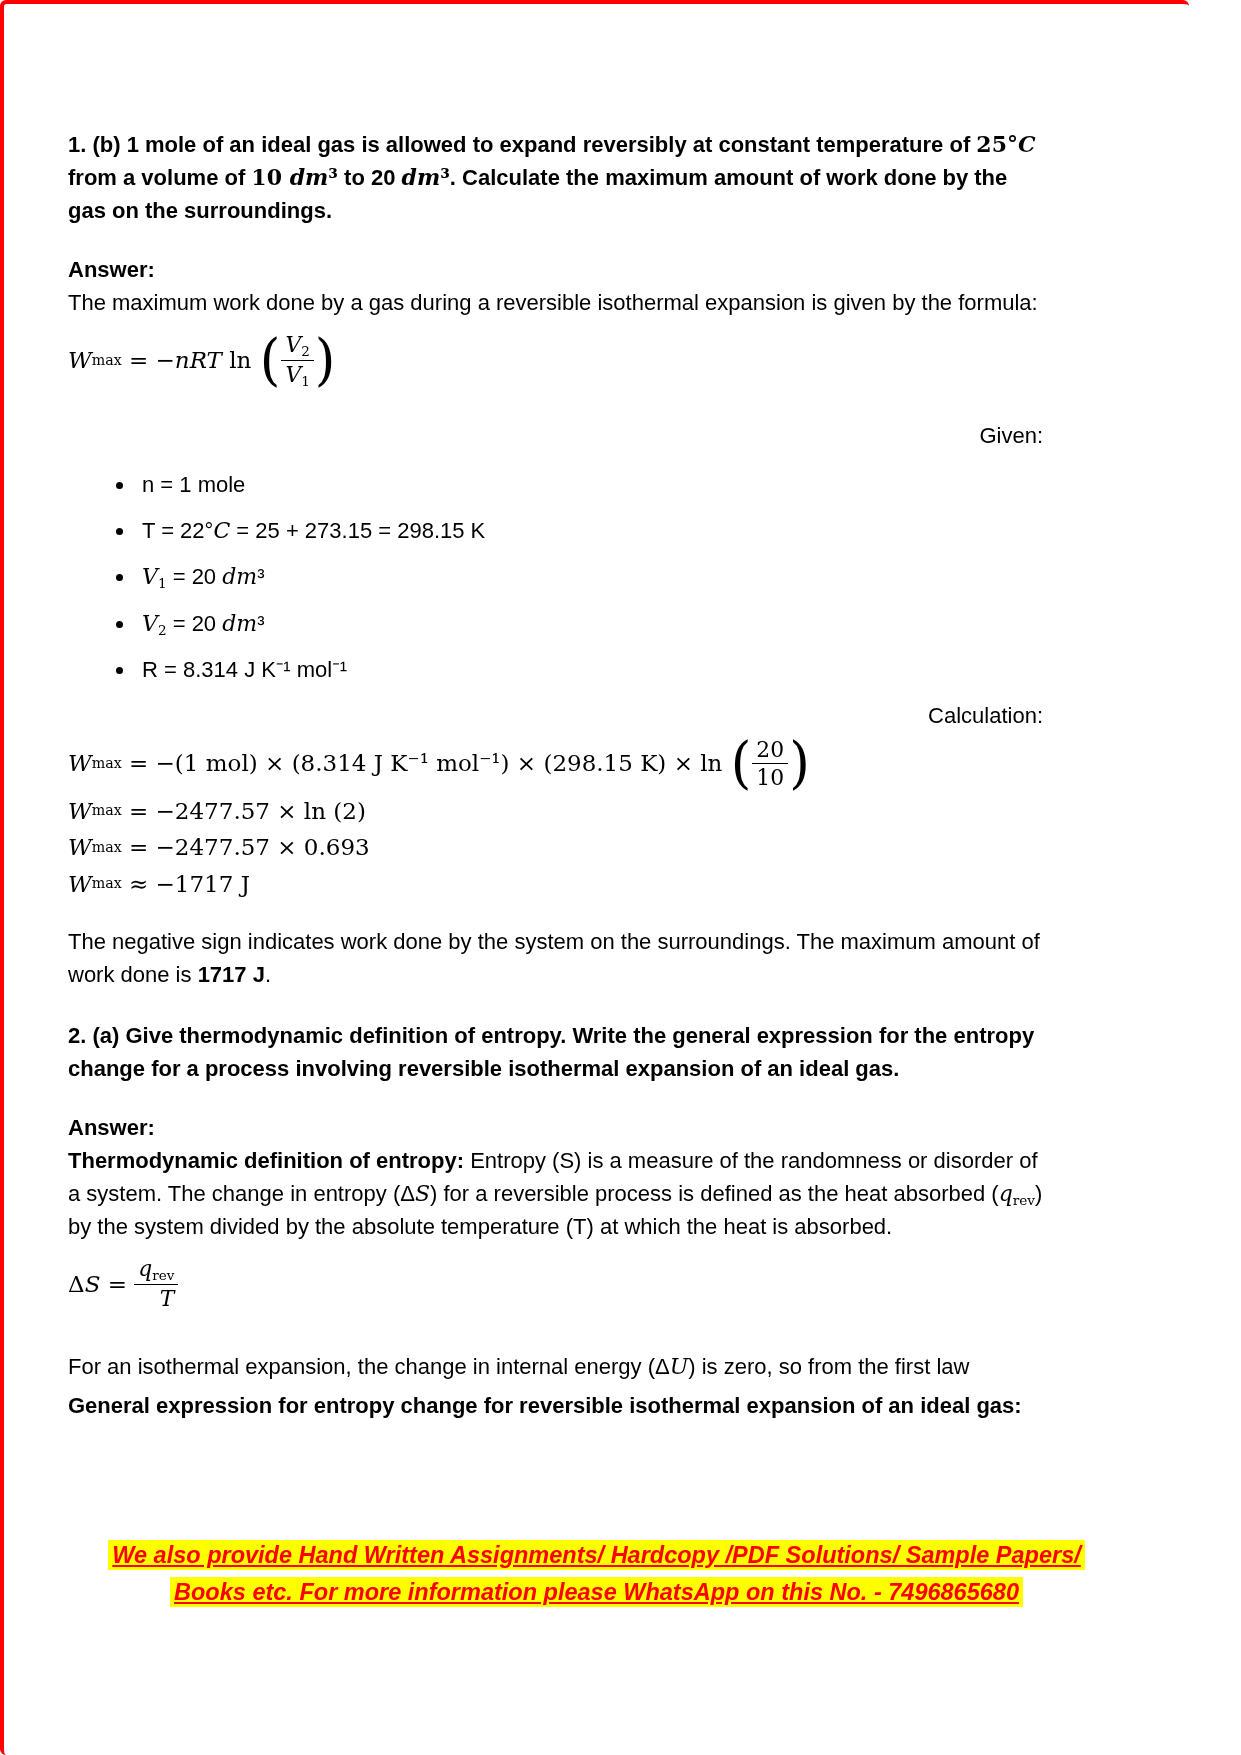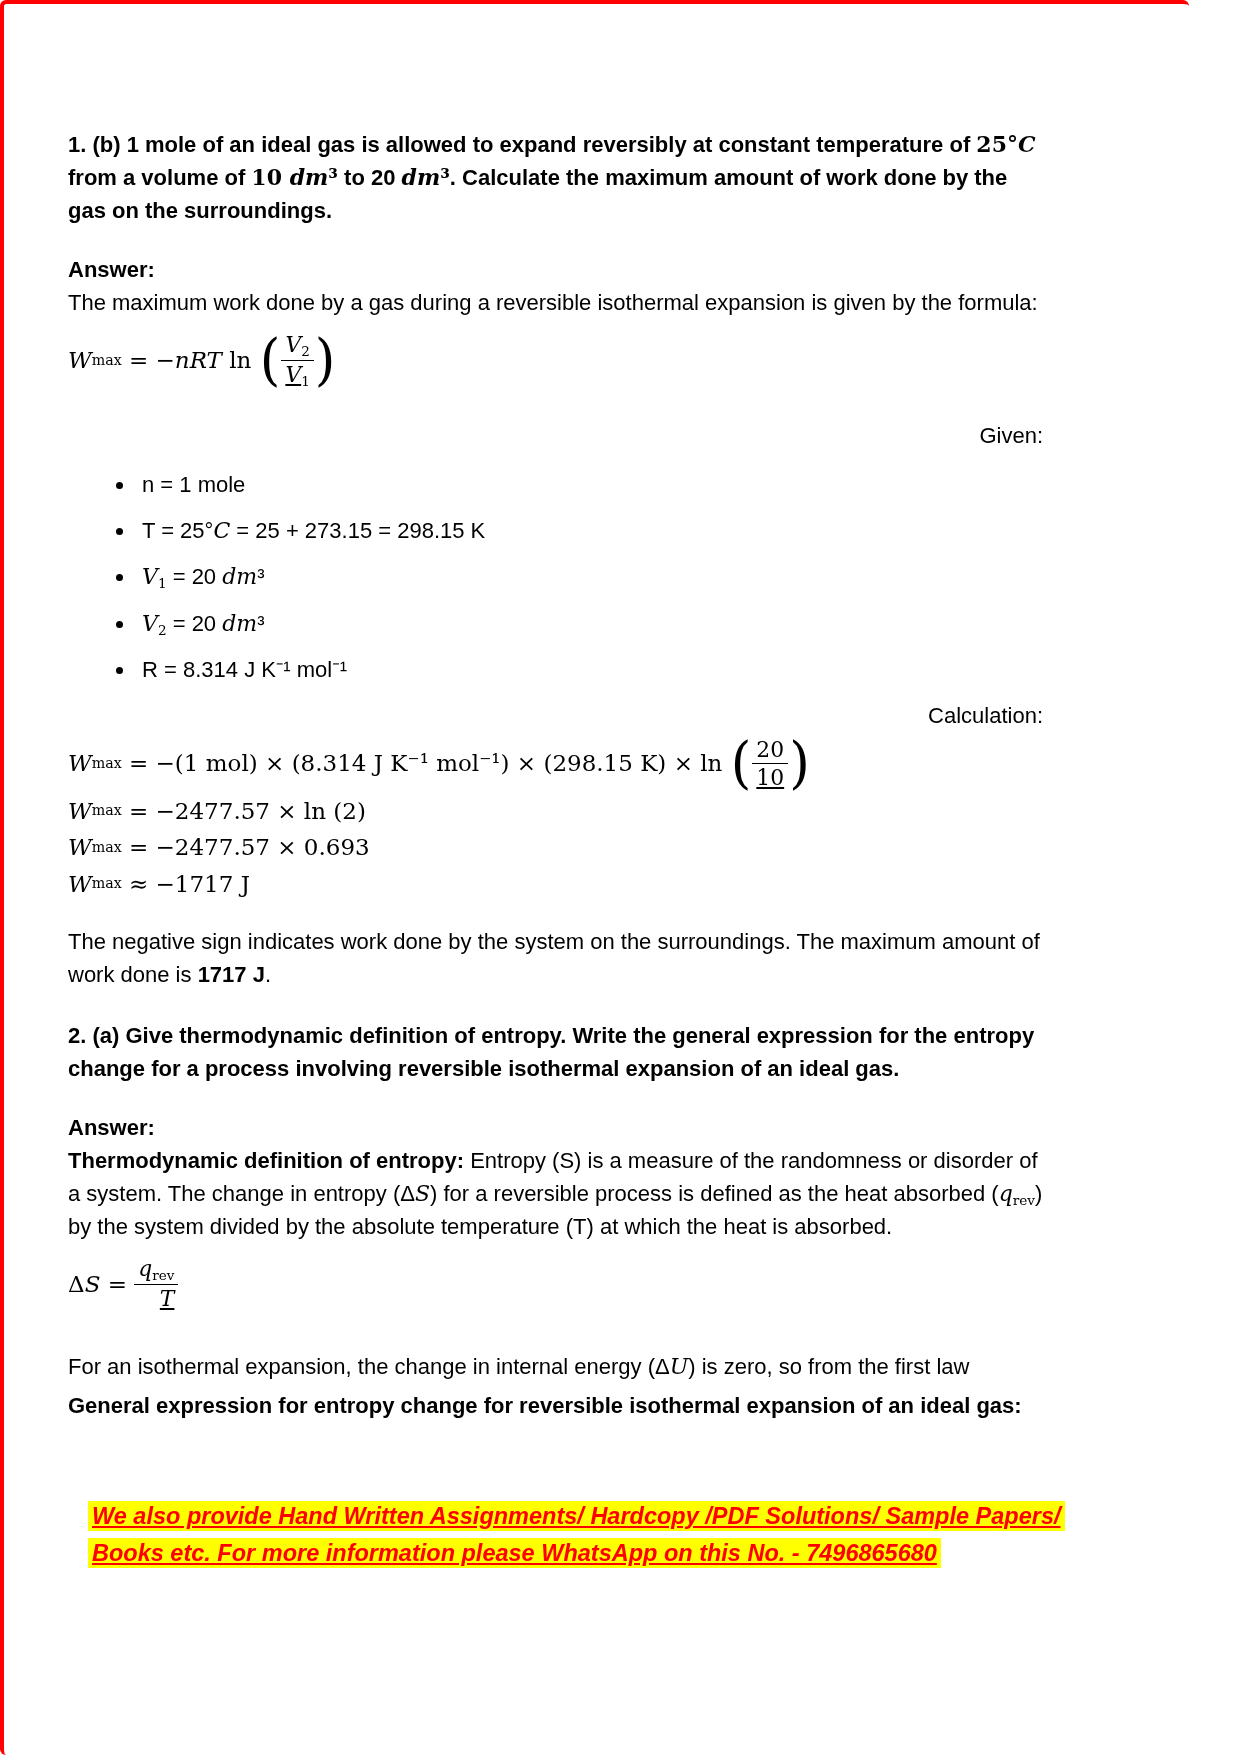--- a/index.html
+++ b/index.html
@@ -52,21 +52,21 @@
   .formula.tall{margin:12px 0 16px 0;}
   .frac{
     display:inline-flex;
     flex-direction:column;
     align-items:flex-end;
     line-height:1.25;
     vertical-align:middle;
     font-size:0.95em;
   }
   .frac .num{border-bottom:1.5px solid #000;padding:0 4px;display:inline-block;}
-  .frac .den{padding:0 4px;display:inline-block;text-decoration:underline;}
+  .frac .den{padding:0 4px;display:inline-block;}
   .bigparen{
     display:inline-block;
     font-size:2.3em;
     font-weight:300;
     transform:scaleY(1.05);
     line-height:1;
     padding:0 1px;
   }
 
   
@@ -83,21 +83,22 @@
   .calc-lines .formula{margin:2px 0;min-height:34px;}
 
   .spacer-sm{height:10px;}
   .spacer-md{height:22px;}
 
   
   .footer{
     position:absolute;
     left:84px;
     right:84px;
-    top:1494px;
+    top:1533px;
+    text-align:center;
   }
   .footer .hl{
     background:var(--hl-yellow);
     color:var(--accent-red);
     font-weight:700;
     font-style:italic;
     text-decoration:underline;
     font-size:23.5px;
     line-height:37px;
     padding:2px 4px;
@@ -125,21 +126,21 @@
         <span class="bigparen">(</span>
         <span class="frac"><span class="num"><span class="seg-m">V</span><span class="seg-sub">2</span></span><span class="den"><span class="seg-m">V</span><span class="seg-sub">1</span></span></span>
         <span class="bigparen">)</span>
       </div>
 
     <div class="spacer-sm"></div>
     <p class="section-label">Given:</p>
 
     <ul class="given-list">
         <li class="given-item"><span class="seg-n">n = 1 mole</span></li>
-        <li class="given-item"><span class="seg-n">T = 25°</span><span class="seg-m">C</span><span class="seg-n"> = 25 + 273.15 = 298.15 K</span></li>
+        <li class="given-item"><span class="seg-n">T = 22°</span><span class="seg-m">C</span><span class="seg-n"> = 25 + 273.15 = 298.15 K</span></li>
         <li class="given-item"><span class="seg-m">V</span><span class="seg-sub">1</span><span class="seg-n"> = 20 </span><span class="seg-m">dm</span><span class="seg-n">³</span></li>
         <li class="given-item"><span class="seg-m">V</span><span class="seg-sub">2</span><span class="seg-n"> = 20 </span><span class="seg-m">dm</span><span class="seg-n">³</span></li>
         <li class="given-item"><span class="seg-n">R = 8.314 J K⁻¹ mol⁻¹</span></li>
       </ul>
 
     <p class="section-label">Calculation:</p>
 
     <div class="calc-lines">
         <div class="formula calcline">
           <span class="seg-m">W</span>

